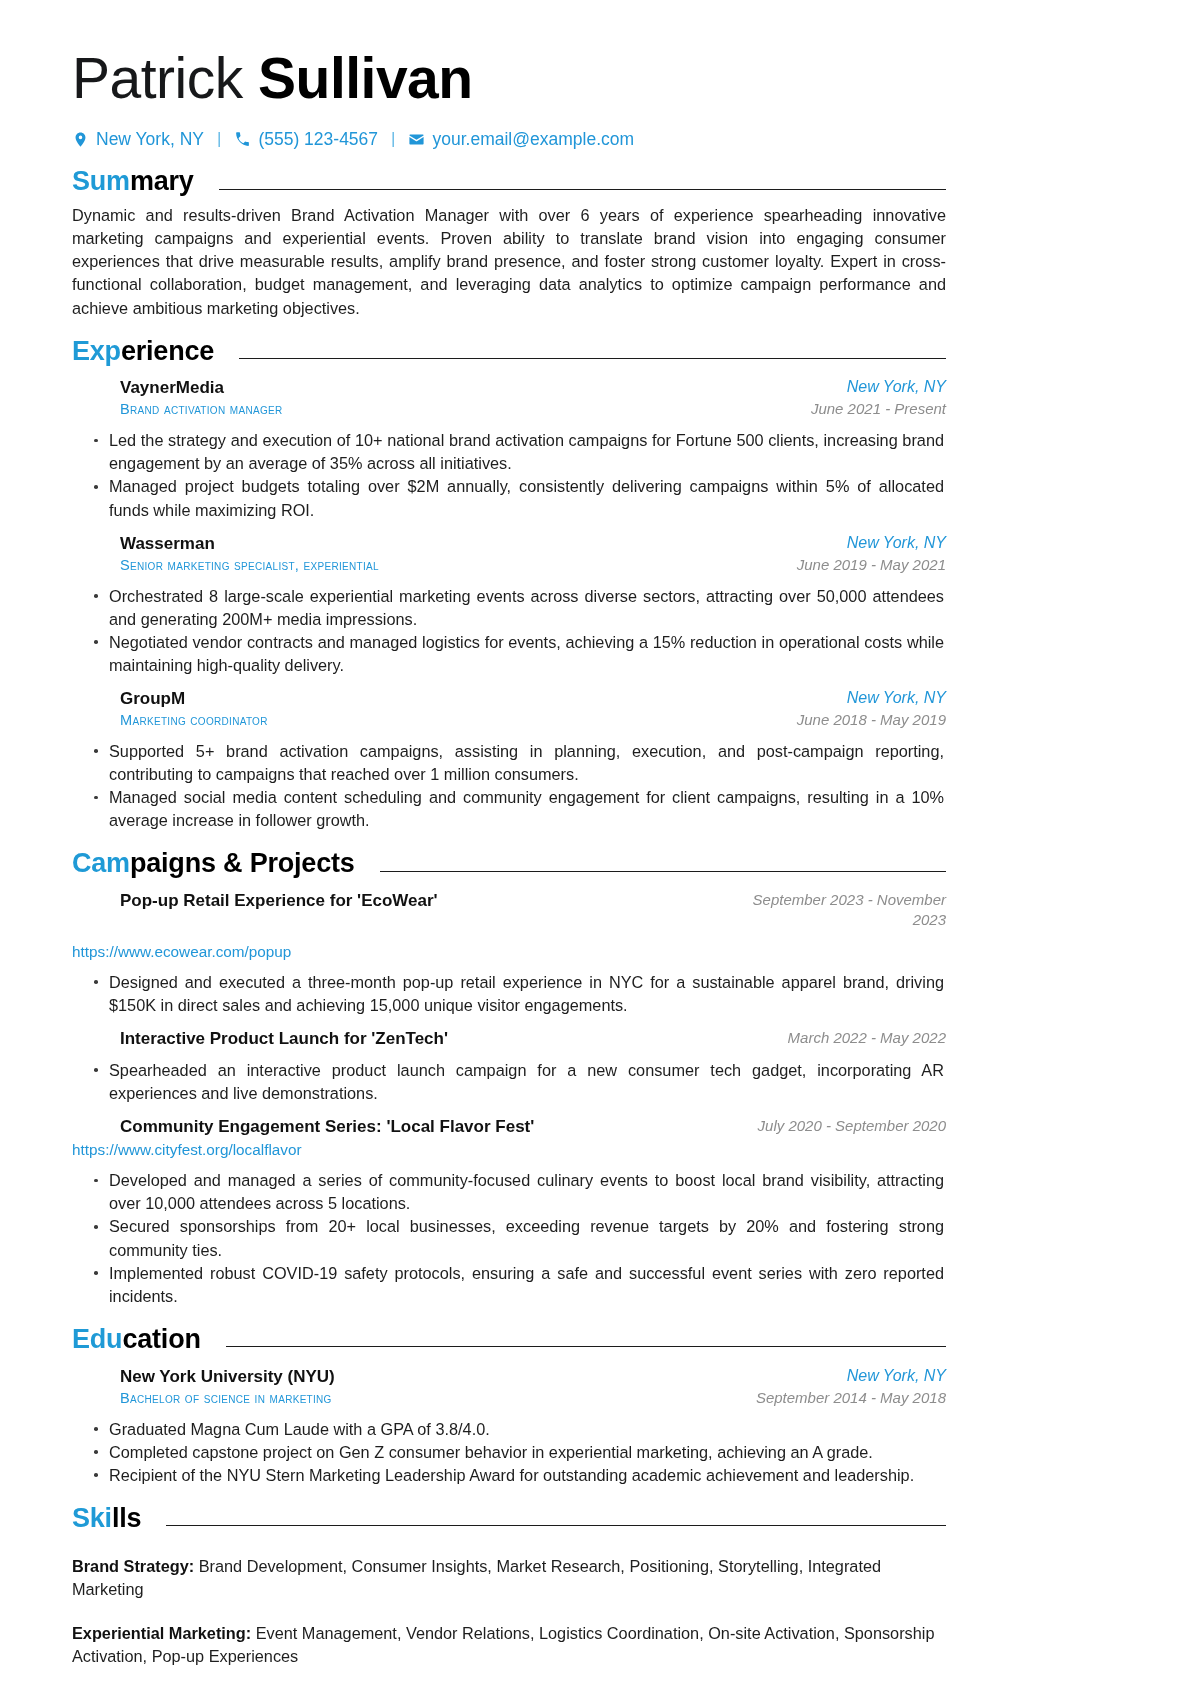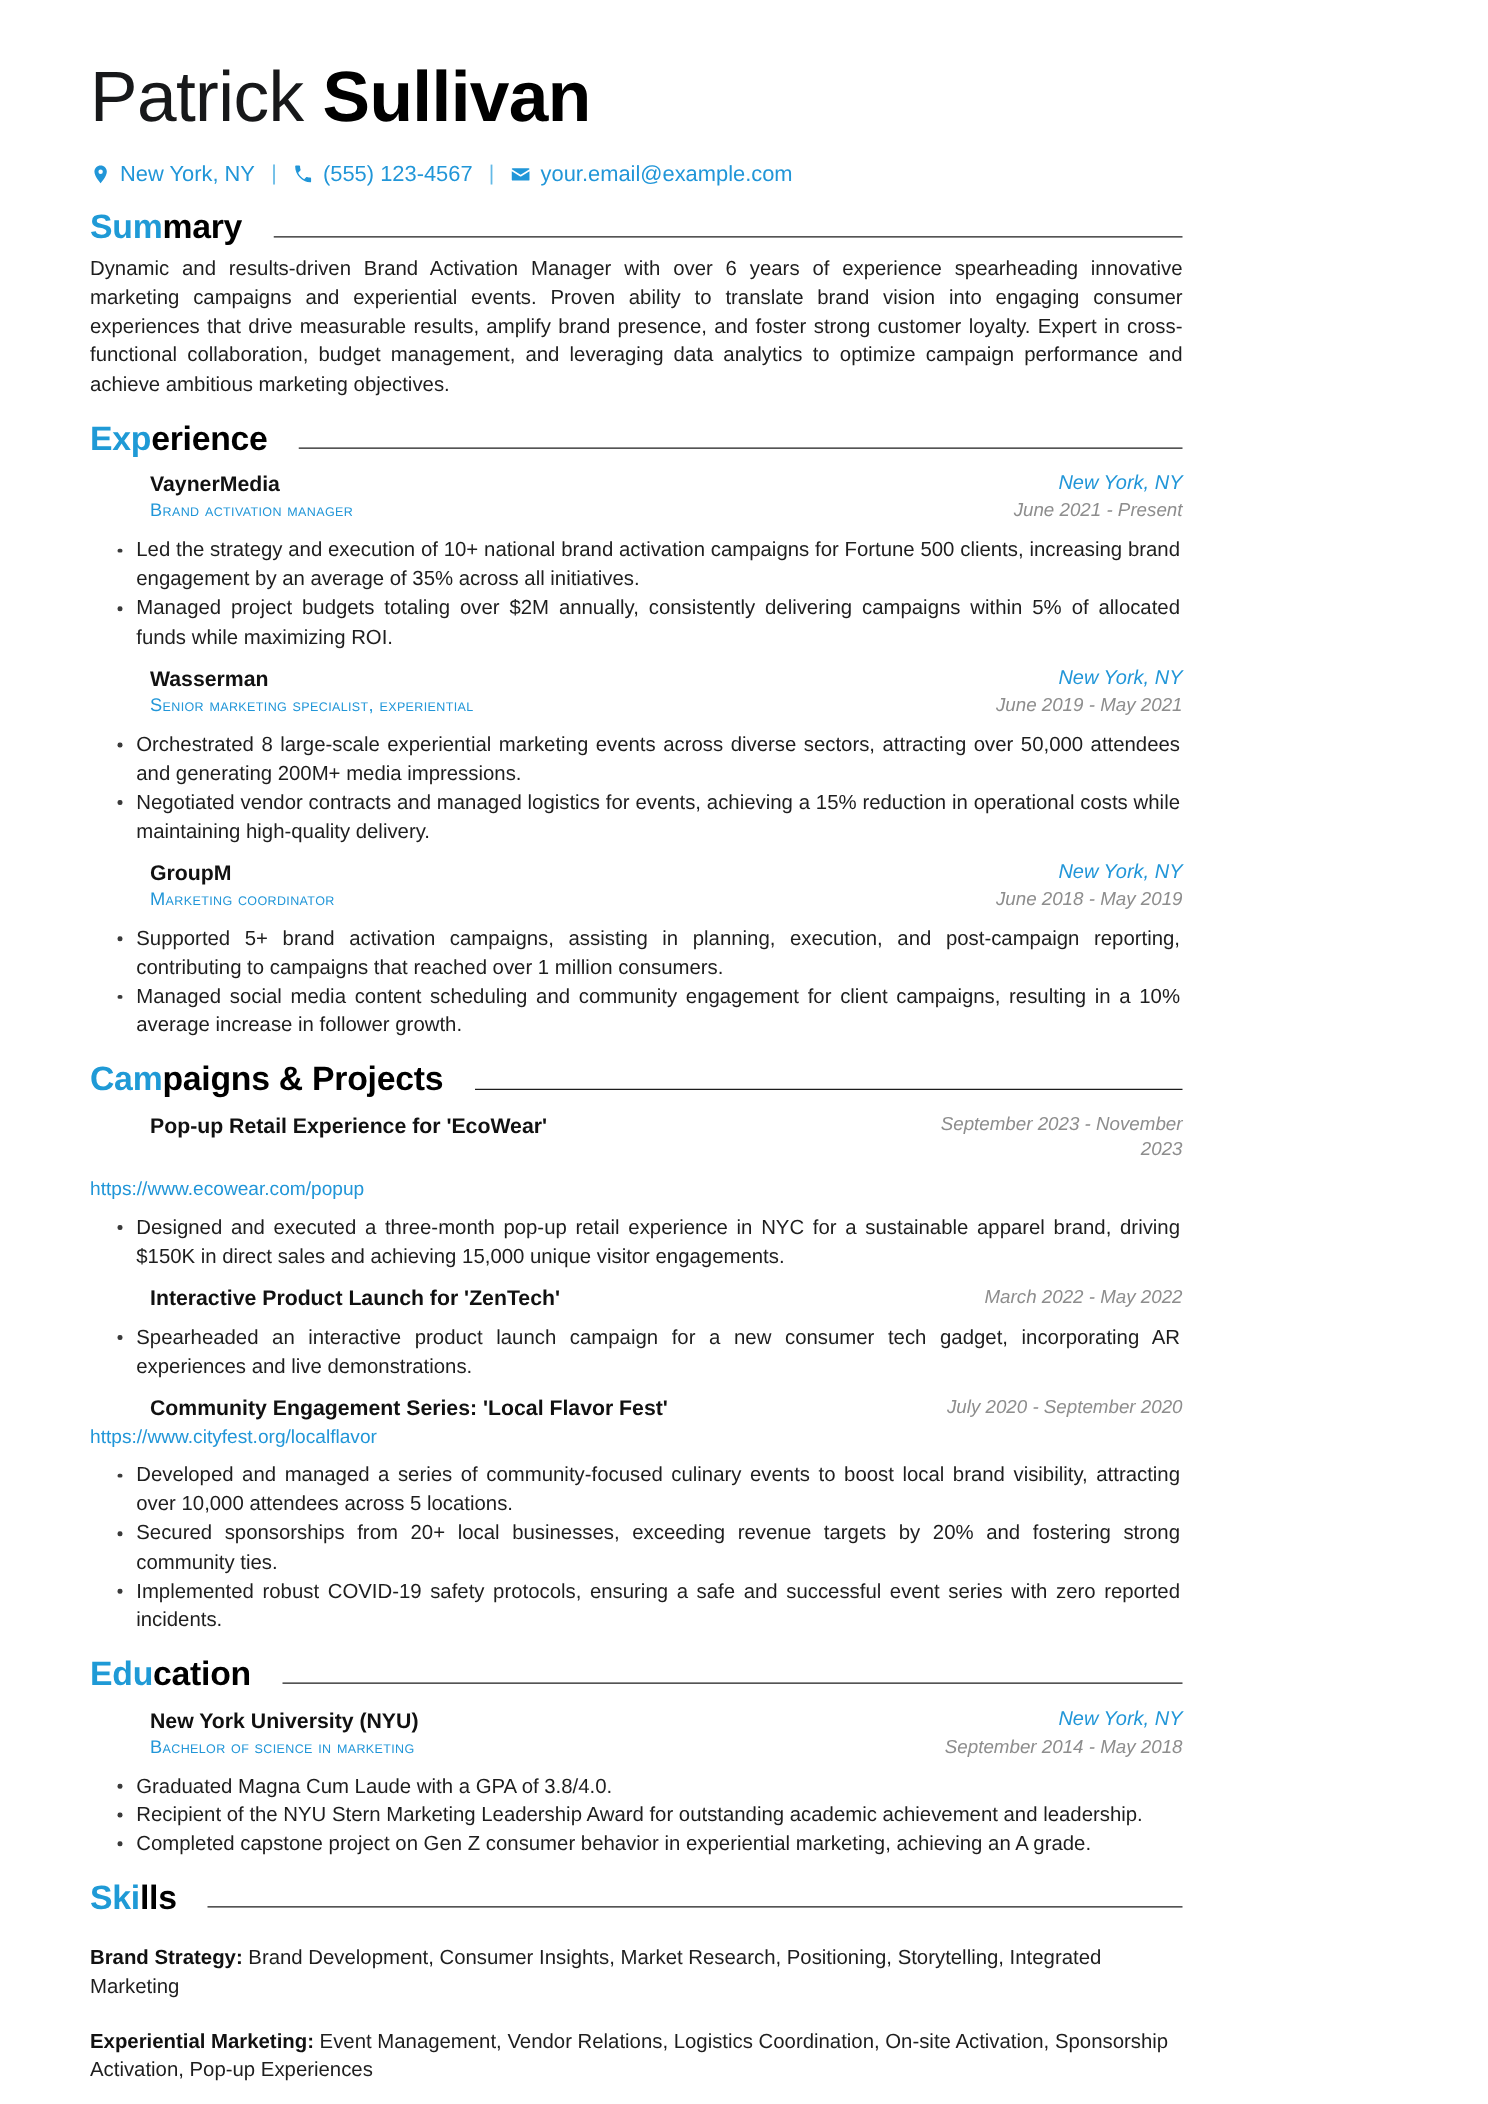--- a/index.html
+++ b/index.html
@@ -387,22 +387,22 @@
           <div class="org">New York University (NYU)</div>
           <div class="role">Bachelor of Science in Marketing</div>
         </div>
         <div class="entry-right">
           <div class="loc">New York, NY</div>
           <div class="dates">September 2014 - May 2018</div>
         </div>
       </div>
       <ul class="bullets">
         <li>Graduated Magna Cum Laude with a GPA of 3.8/4.0.</li>
+        <li>Completed capstone project on Gen Z consumer behavior in experiential marketing, achieving an A grade.</li>
         <li>Recipient of the NYU Stern Marketing Leadership Award for outstanding academic achievement and leadership.</li>
-        <li>Completed capstone project on Gen Z consumer behavior in experiential marketing, achieving an A grade.</li>
       </ul>
     </div>
   </div>
 
   <div class="section">
     <div class="sec-head">
       <div class="sec-title">
         <span class="hi">Ski</span><span class="rest">lls</span>
       </div>
       <div class="sec-rule"></div>

